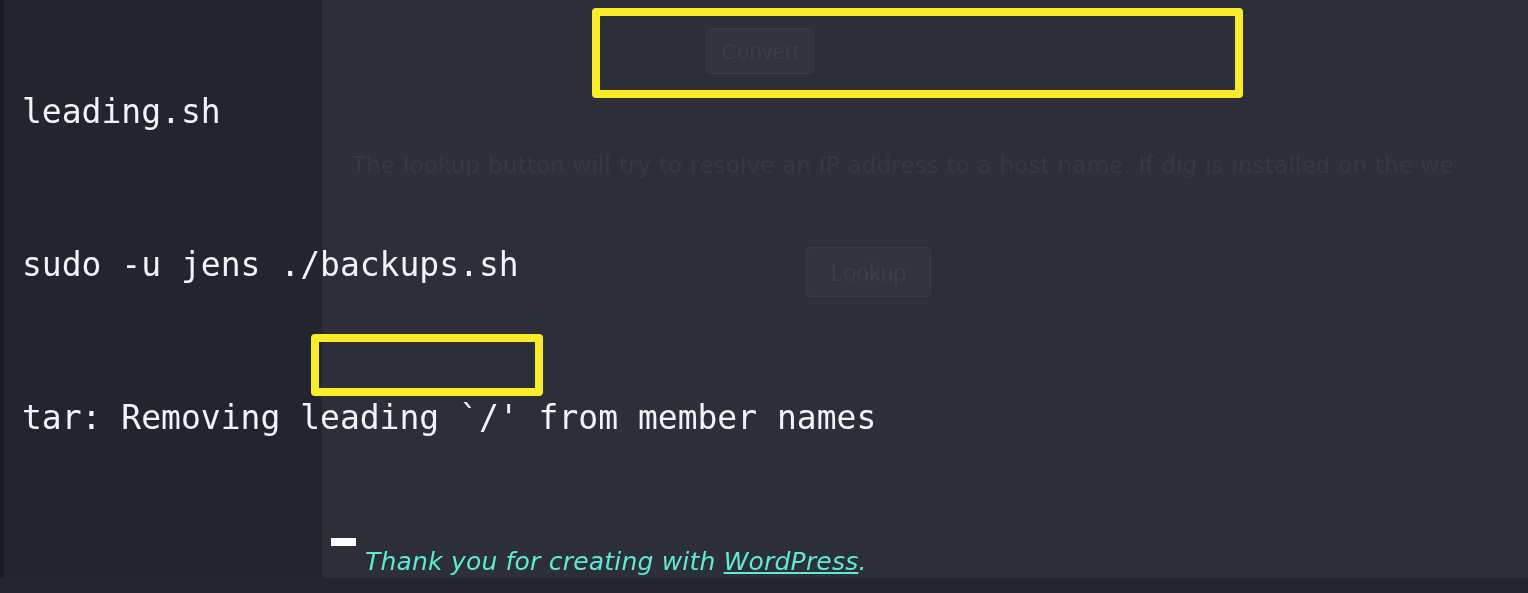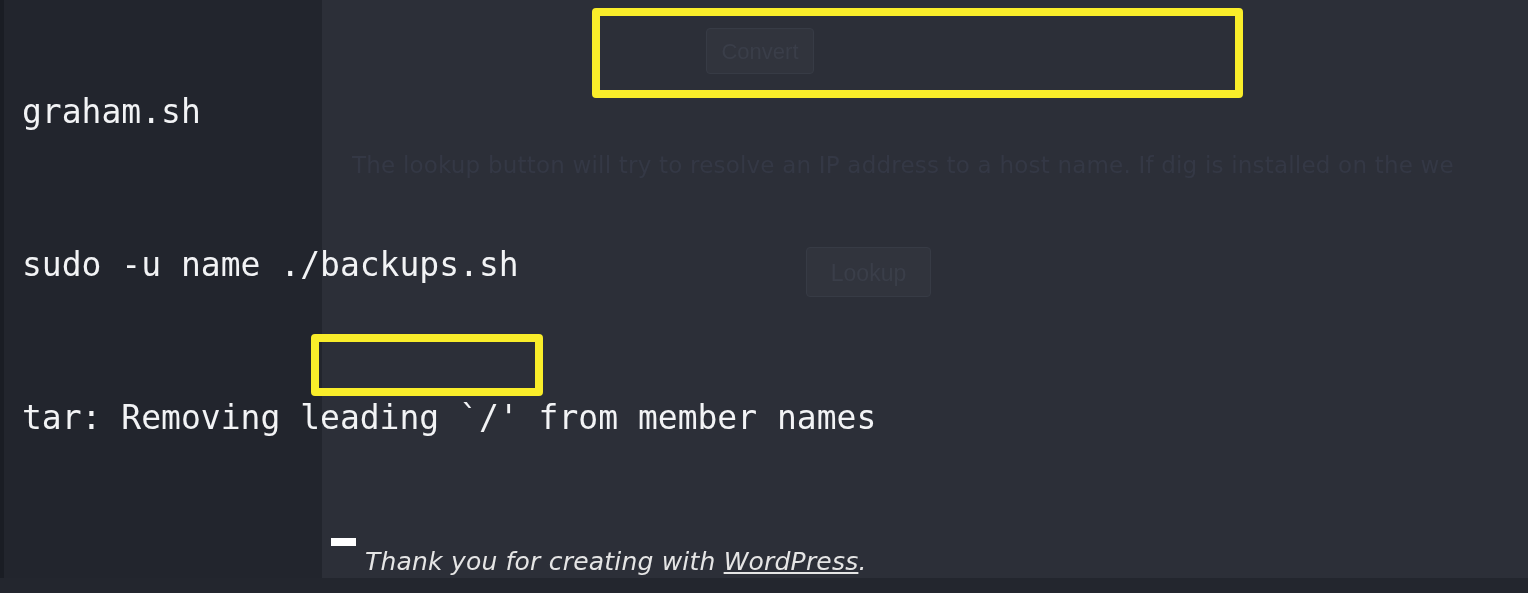--- a/index.html
+++ b/index.html
@@ -66,21 +66,21 @@
     width: 125px;
     height: 50px;
     line-height: 50px;
     font-size: 23px;
   }
   #bg-footer {
     left: 365px;
     top: 547px;
     font-size: 25px;
     font-style: italic;
-    color: #e5e5e5;
+    color: #5eead4;
   }
   #bg-footer .wp-link {
     text-decoration: underline;
   }
   #bg-footer-tail {
     text-decoration: none;
   }
 
   
   #page-notch {
@@ -176,22 +176,22 @@
 
     <div class="bg-text" id="bg-footer"><span>Thank you for creating with </span><span class="wp-link">WordPress</span><span id="bg-footer-tail">.</span></div>
   </div>
 
   <div id="page-notch"></div>
 
   <div id="terminal"></div>
   <div id="terminal-edge"></div>
 
   <div id="term-text">
-    <div class="term-line">graham.sh</div>
-    <div class="term-line">sudo -u name ./backups.sh</div>
+    <div class="term-line">leading.sh</div>
+    <div class="term-line">sudo -u jens ./backups.sh</div>
     <div class="term-line">tar: Removing leading `/' from member names</div>
     
     
     
     
     
     
     
   </div>
 

